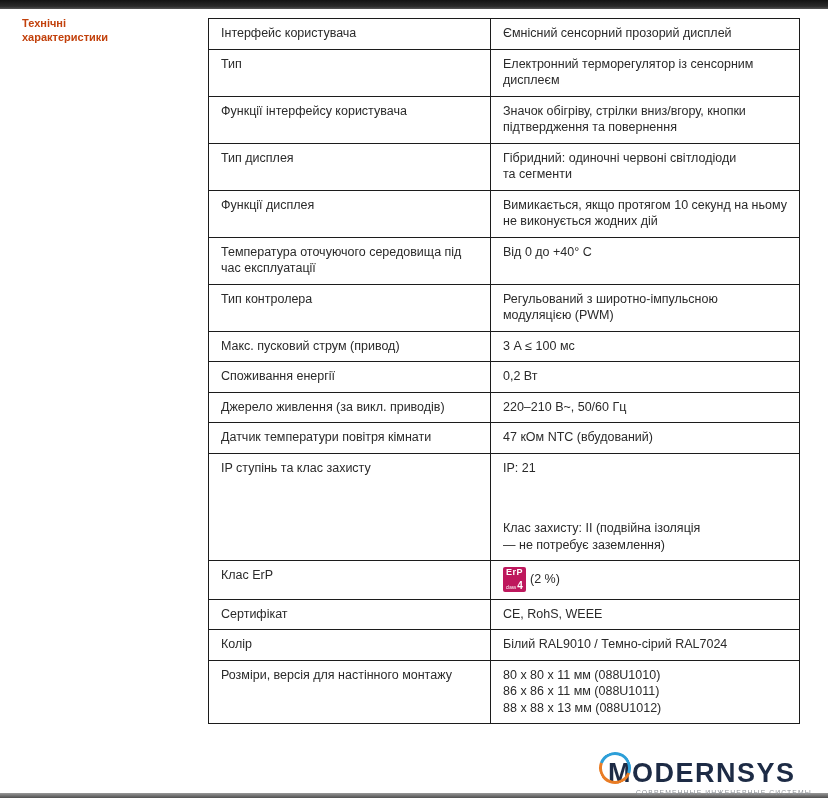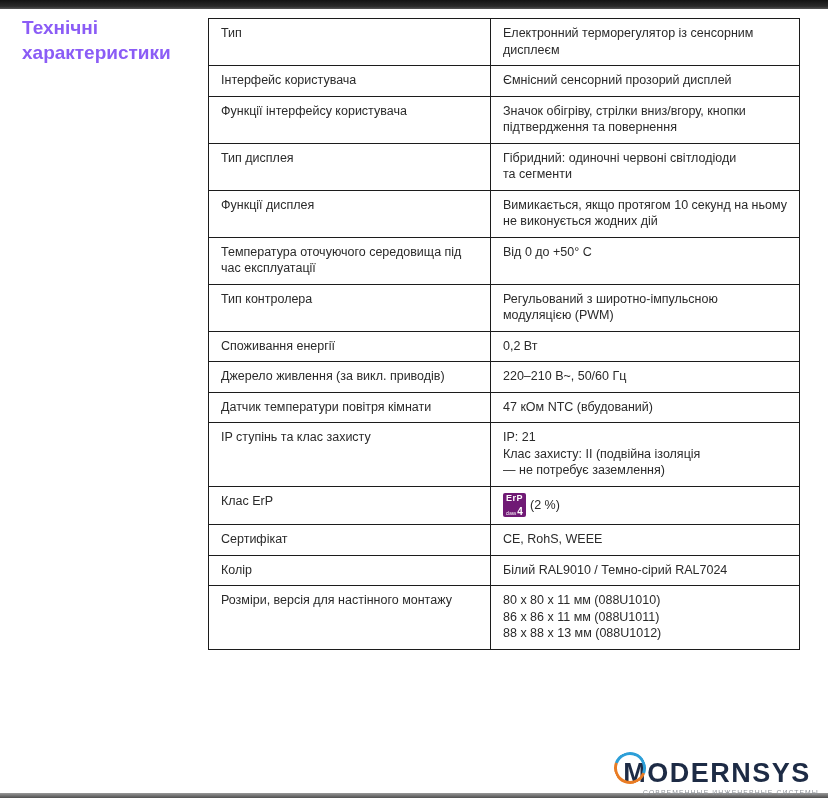--- a/index.html
+++ b/index.html
@@ -13,57 +13,57 @@
     position:absolute;left:0;top:0;width:828px;height:9px;
     background:linear-gradient(180deg,#141414 0%,#2b2b2b 70%,#555 100%);
   }
   .bottom-bar{
     position:absolute;left:0;bottom:0;width:828px;height:5px;
     background:linear-gradient(180deg,#9a9a9a 0%,#4f4f4f 100%);
     z-index:2;
   }
   .side-heading{
     position:absolute;left:22px;top:16px;width:170px;
-    font-size:19px;font-weight:bold;color:#8b5cf6;line-height:1.3;
+    font-size:11px;font-weight:bold;color:#c2410c;line-height:1.3;
     white-space:pre-line;
   }
   .spec-table{
     position:absolute;left:208px;top:18px;width:592px;
     border-collapse:collapse;table-layout:fixed;
     background:#fff;
   }
   .spec-table td{
     border:1px solid #1c1c1c;
     vertical-align:top;
     padding:6px 12px 7px 12px;
     font-size:12.5px;color:#2a2a2a;line-height:1.32;
     white-space:pre-line;
   }
   .spec-table col.c-label{width:282px;}
   .spec-table td.label-cell{}
   .spec-table td.value-cell{}
   
   .ip-left{display:inline-block;width:92px;vertical-align:top;white-space:pre-line;}
-  .ip-right{display:inline-block;width:205px;vertical-align:top;white-space:pre-line;}
+  .ip-right{display:inline-block;width:205px;vertical-align:top;white-space:pre-line;margin-top:44px;}
   
   .erp-badge{
-    display:inline-block;background:#701a75;color:#fff;
+    display:inline-block;background:#be185d;color:#fff;
     padding:1px 3px 1px 3px;border-radius:2px;
     vertical-align:middle;margin-right:4px;line-height:1;
     text-align:left;
   }
   .erp-top{display:block;font-weight:bold;font-size:9px;letter-spacing:0.5px;}
   .erp-bot{display:block;margin-top:1px;}
   .erp-class{font-size:4.5px;vertical-align:bottom;margin-right:1px;}
   .erp-num{font-size:10px;font-weight:bold;vertical-align:bottom;}
   .erp-value{vertical-align:middle;}
   
   .logo{
     position:absolute;right:2px;bottom:2px;z-index:5;
-    text-align:center;width:218px;
+    text-align:left;width:218px;
   }
   .logo-row{
     font-weight:bold;font-size:27px;letter-spacing:1.5px;
     color:#1d2b45;line-height:1;white-space:nowrap;
   }
   .logo-m-wrap{position:relative;display:inline-block;}
   .logo-circle{
     position:absolute;left:-9px;top:-8px;width:32px;height:32px;
     border-radius:50%;
     border:3px solid transparent;
@@ -87,47 +87,51 @@
 <div class="side-heading">Технічні
 характеристики</div>
 
 <table class="spec-table">
   <colgroup>
       <col class="c-label">
       <col class="c-value">
     </colgroup>
   <tbody>
       <tr>
+        <td class="label-cell">Інтерфейс користувача</td>
+        <td class="value-cell">Ємнісний сенсорний прозорий дисплей</td>
+      </tr>
+      <tr>
         <td class="label-cell">Тип</td>
         <td class="value-cell">Електронний терморегулятор із сенсорним дисплеєм</td>
-      </tr>
-      <tr>
-        <td class="label-cell">Інтерфейс користувача</td>
-        <td class="value-cell">Ємнісний сенсорний прозорий дисплей</td>
       </tr>
       <tr>
         <td class="label-cell">Функції інтерфейсу користувача</td>
         <td class="value-cell">Значок обігріву, стрілки вниз/вгору, кнопки підтвердження та повернення</td>
       </tr>
       <tr>
         <td class="label-cell">Тип дисплея</td>
         <td class="value-cell">Гібридний: одиночні червоні світлодіоди
 та сегменти</td>
       </tr>
       <tr>
         <td class="label-cell">Функції дисплея</td>
         <td class="value-cell">Вимикається, якщо протягом 10 секунд на ньому не виконується жодних дій</td>
       </tr>
       <tr>
         <td class="label-cell">Температура оточуючого середовища під час експлуатації</td>
-        <td class="value-cell">Від 0 до +50° C</td>
+        <td class="value-cell">Від 0 до +40° C</td>
       </tr>
       <tr>
         <td class="label-cell">Тип контролера</td>
         <td class="value-cell">Регульований з широтно-імпульсною модуляцією (PWM)</td>
+      </tr>
+      <tr>
+        <td class="label-cell">Макс. пусковий струм (привод)</td>
+        <td class="value-cell">3 А ≤ 100 мс</td>
       </tr>
       <tr>
         <td class="label-cell">Споживання енергії</td>
         <td class="value-cell">0,2 Вт</td>
       </tr>
       <tr>
         <td class="label-cell">Джерело живлення (за викл. приводів)</td>
         <td class="value-cell">220–210 В~, 50/60 Гц</td>
       </tr>
       <tr>

